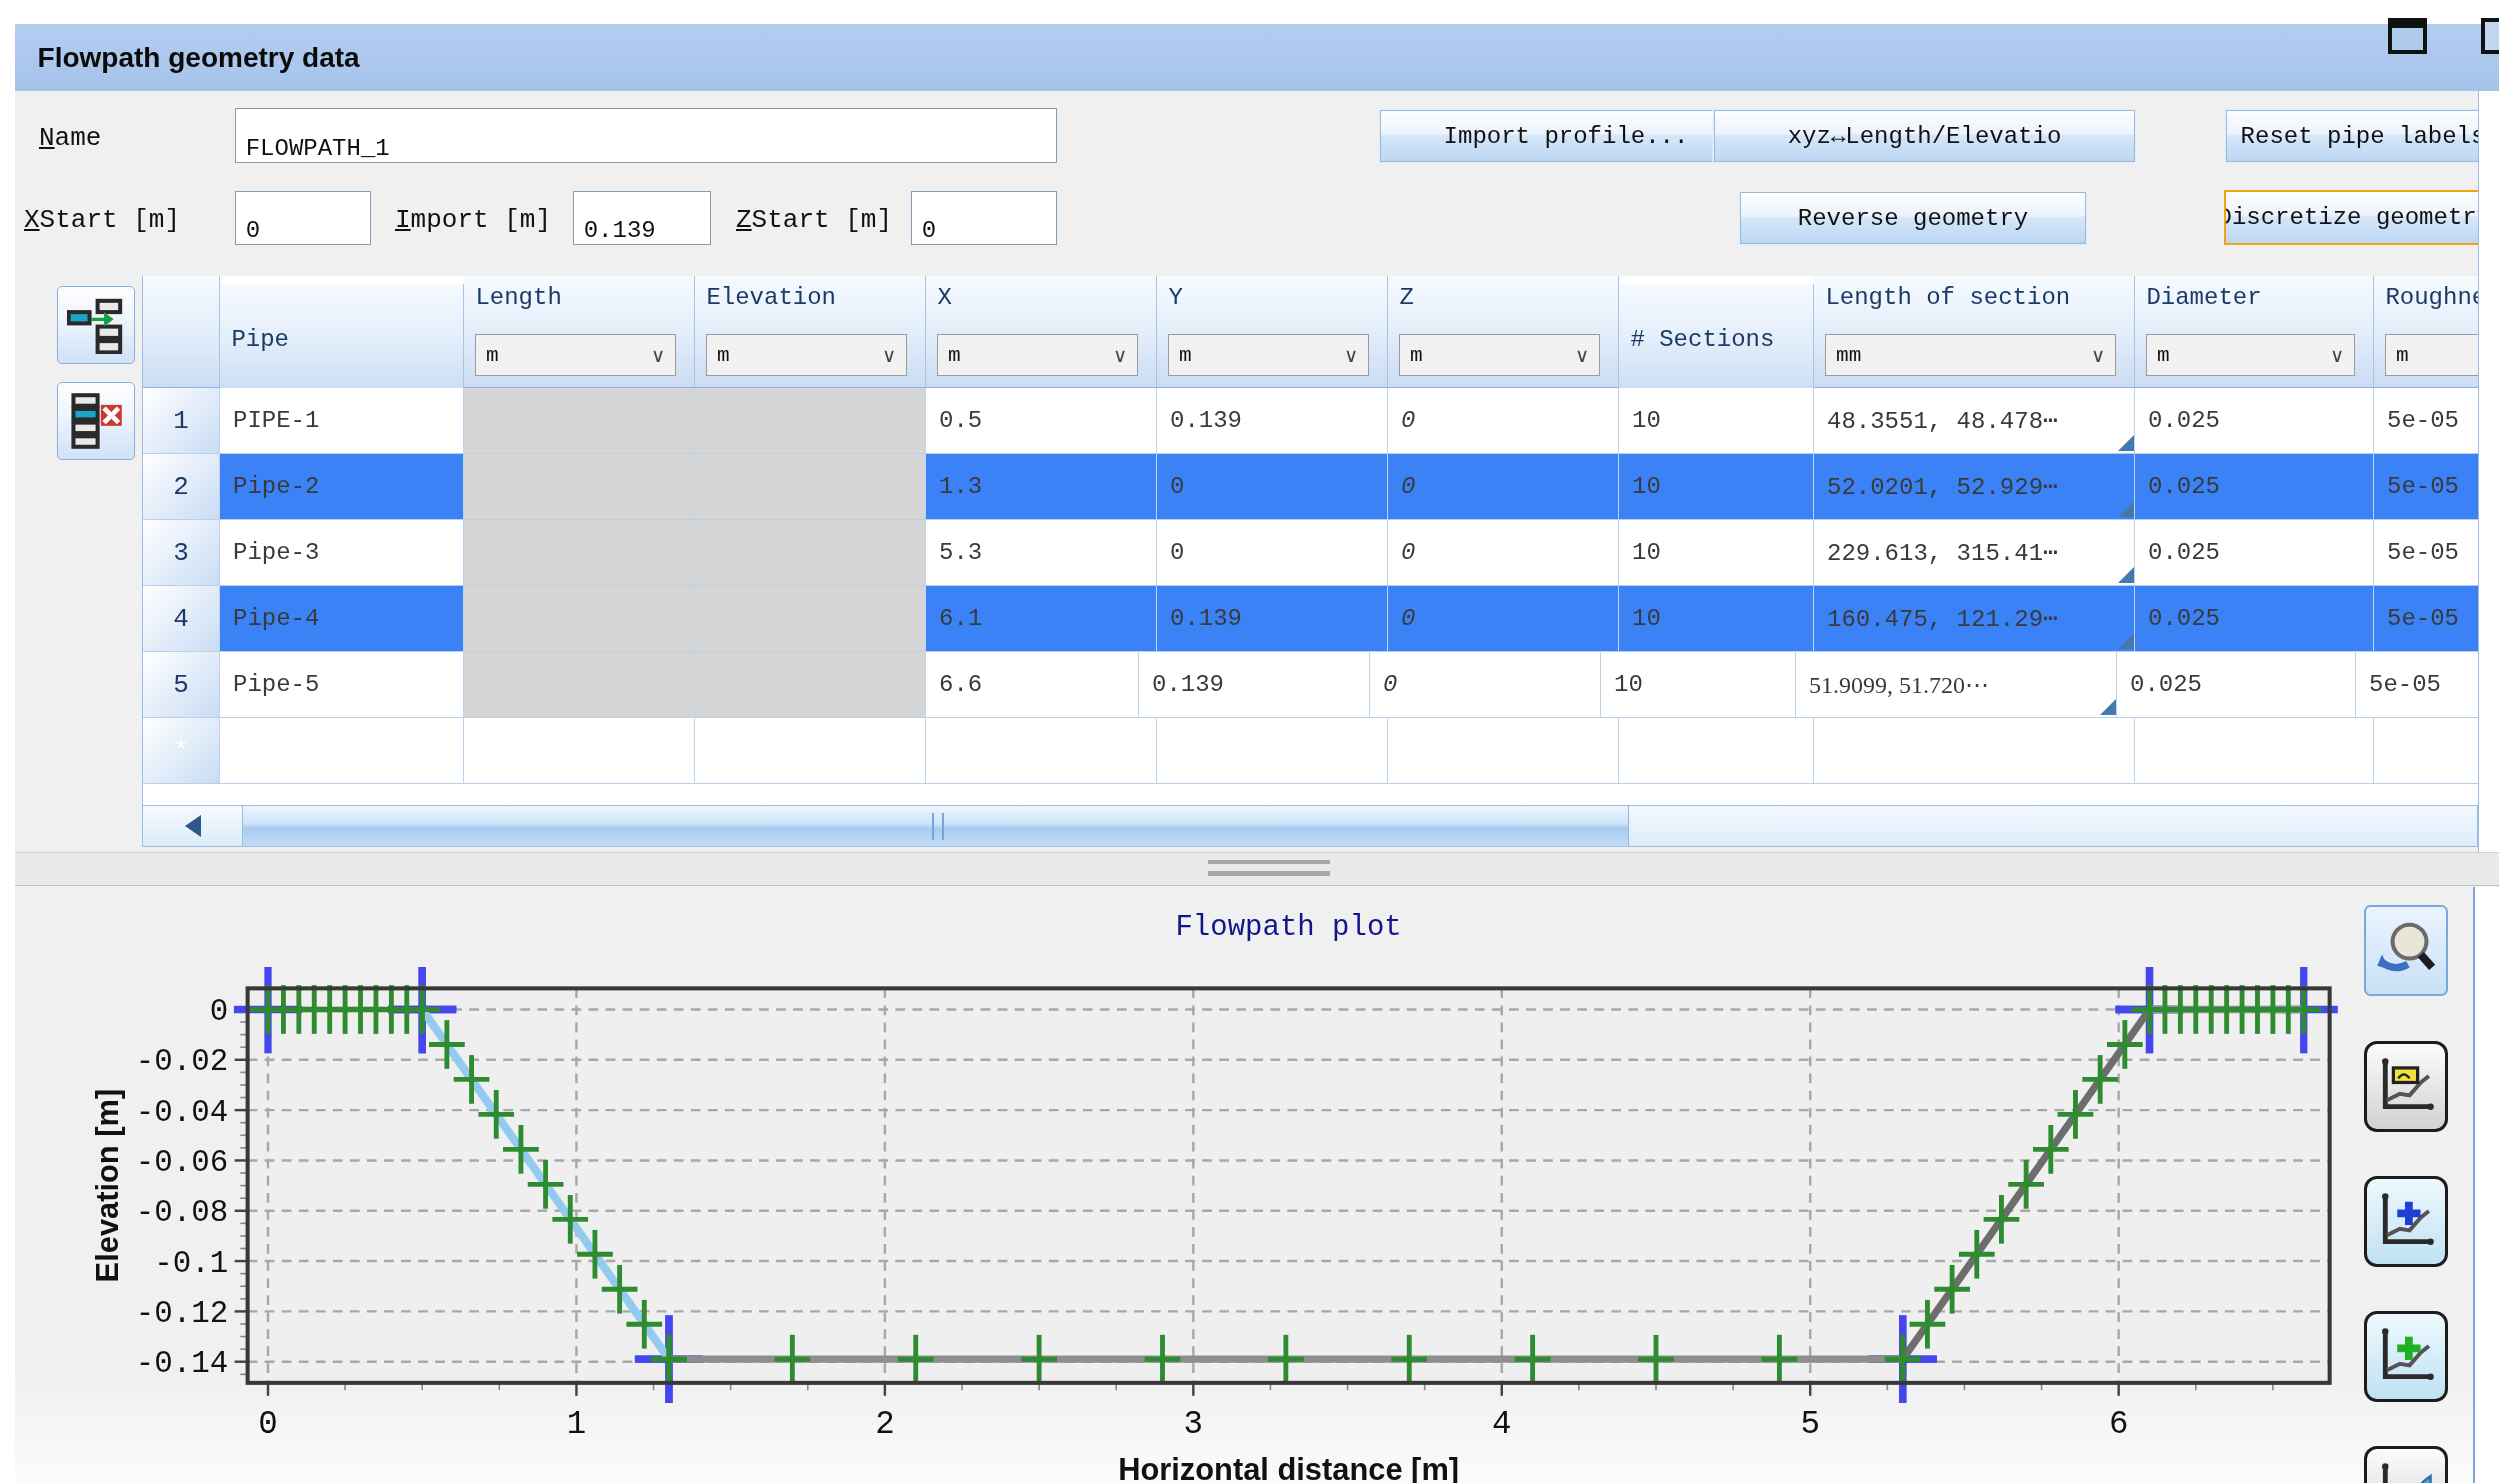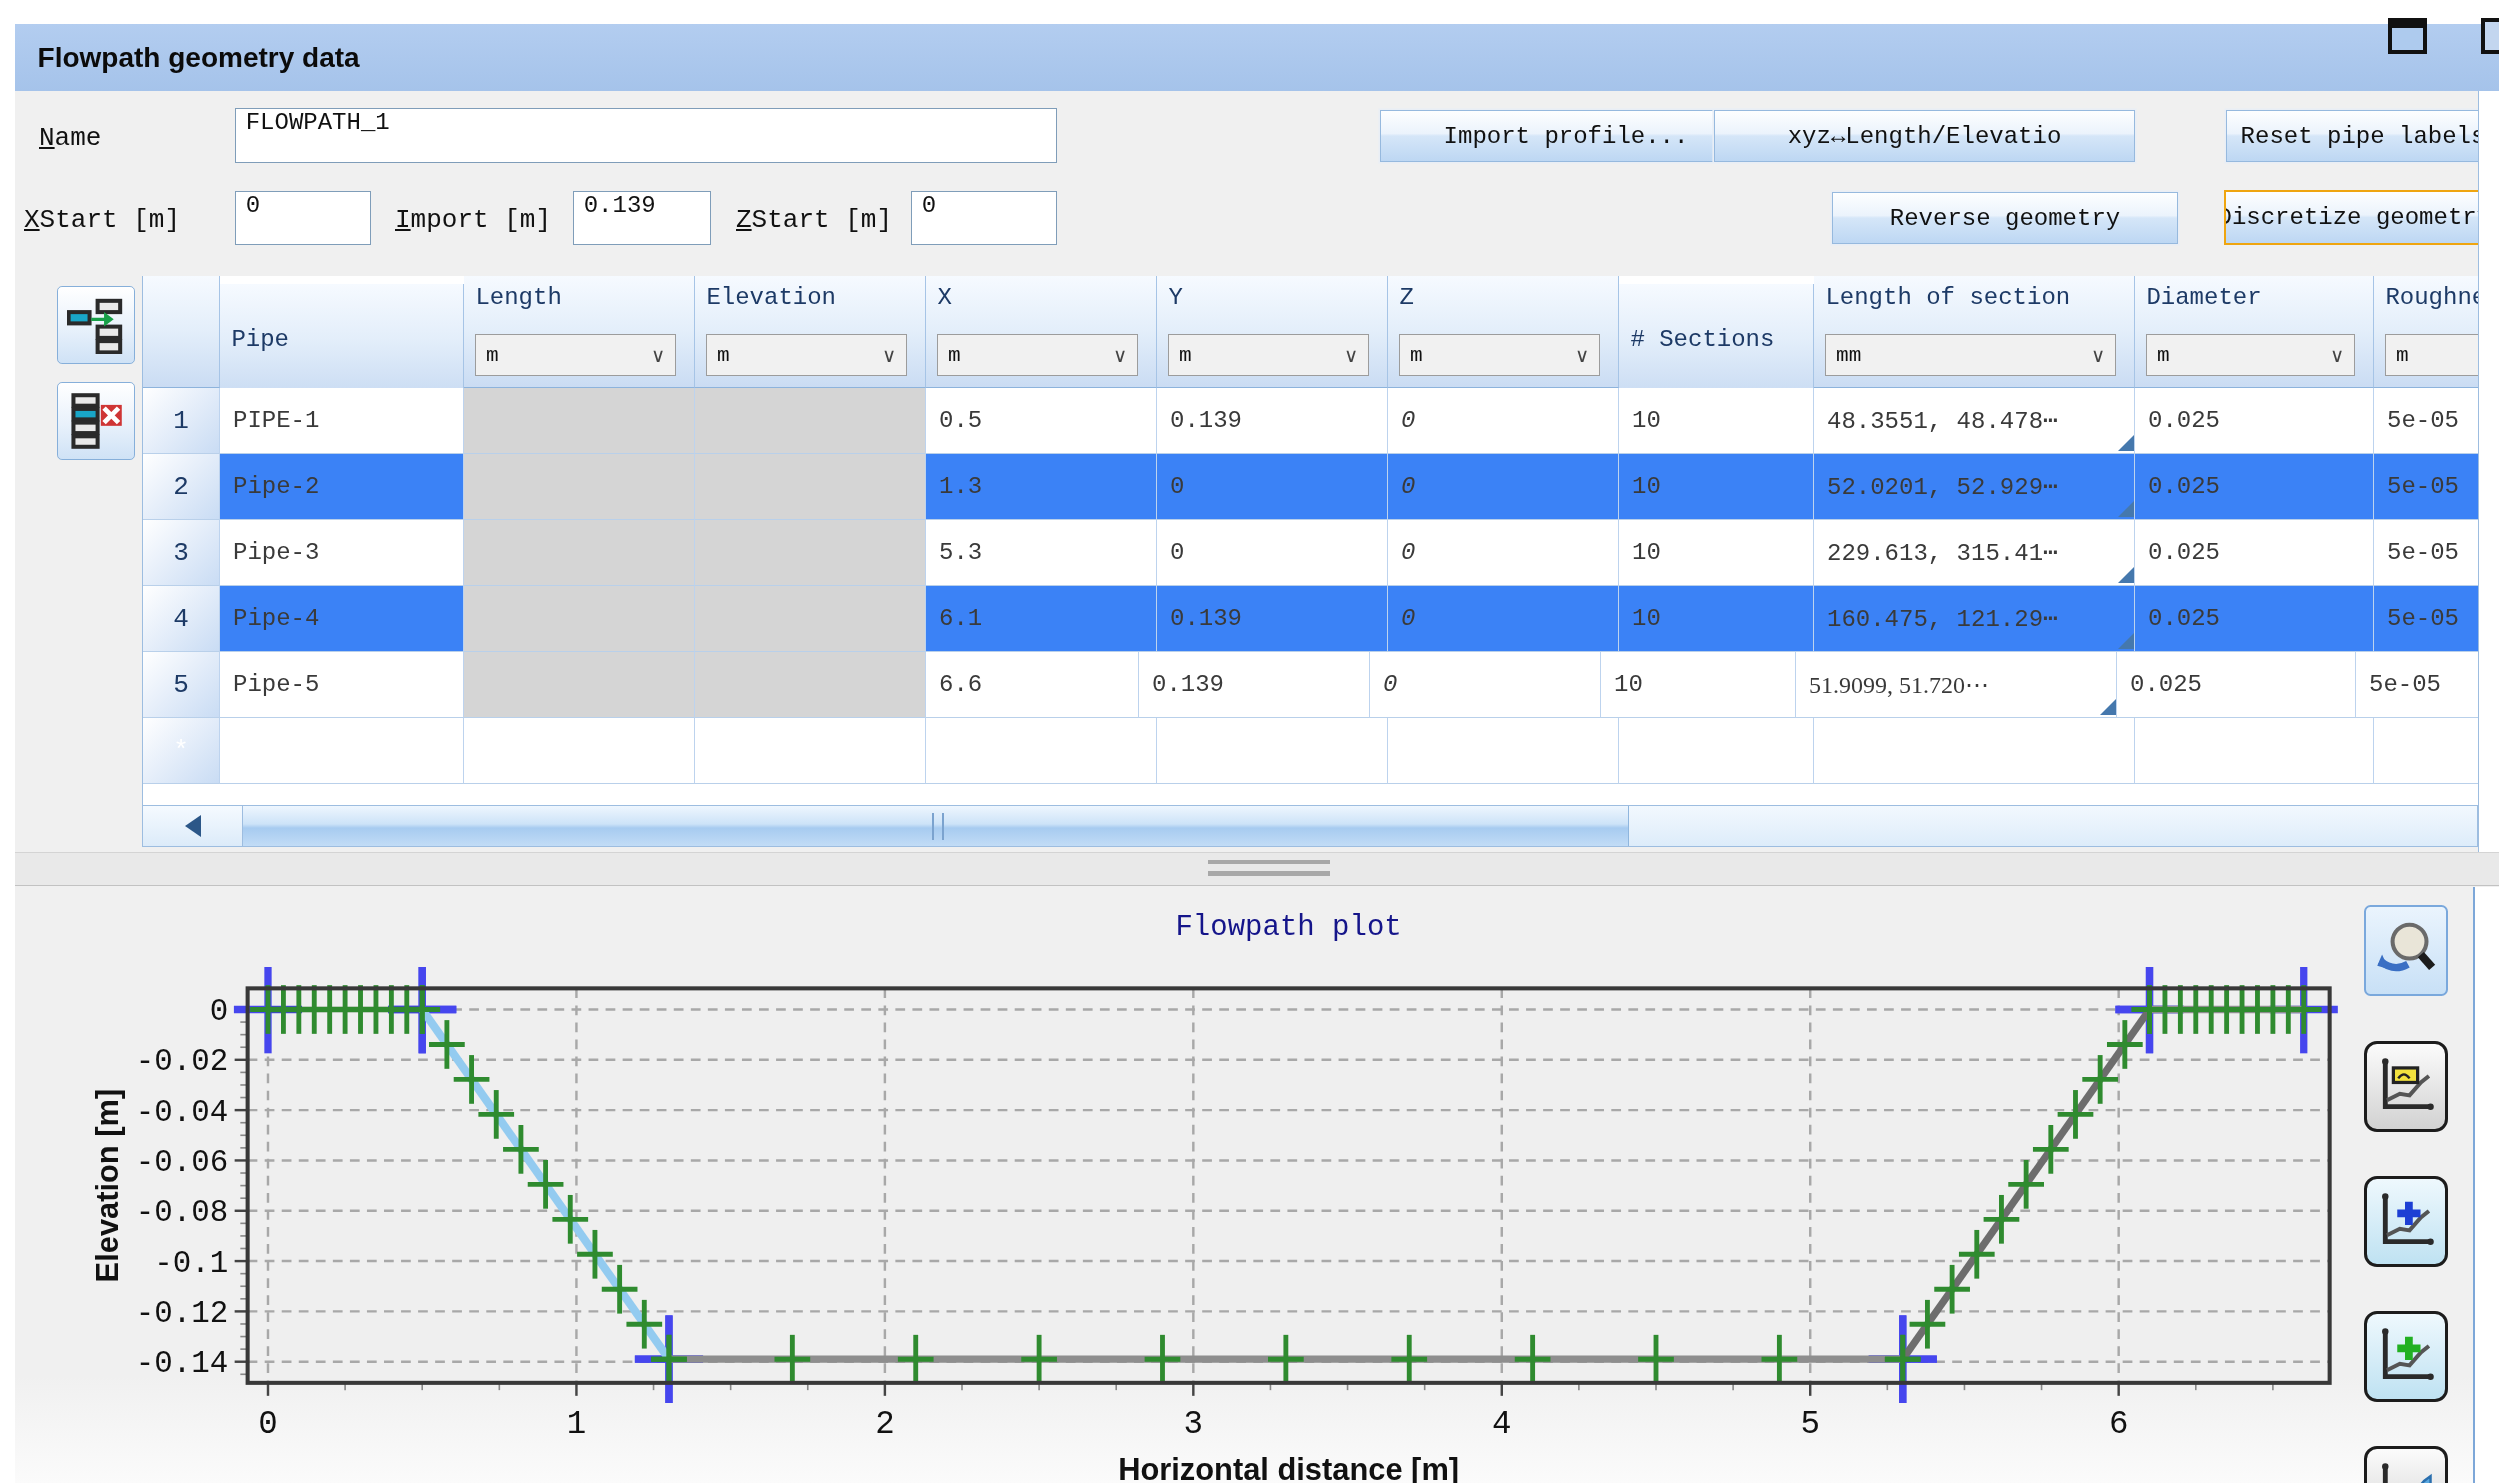--- a/index.html
+++ b/index.html
@@ -13,21 +13,21 @@
   .titlebar .title{font-family:"Liberation Sans",sans-serif;font-weight:bold;font-size:28px;color:#0b0b0b;}
   .winbtn{position:absolute;top:18px;width:39px;height:36px;box-sizing:border-box;}
   .maxbtn{right:73px;border:4px solid #111;border-top-width:10.6px;background:#aecbee;}
   .partialbtn{right:0px;width:19.5px;border:4px solid #111;border-right:none;background:#c3d6ef;}
   .client{left:14.6px;top:91px;right:0;bottom:0;background:#f0f0f0;}
 
   
   .flabel{font-size:26px;color:#111;}
   .flabel::first-letter{text-decoration:underline;}
   .tinput{background:#fff;border:1.6px solid #7f9db9;box-sizing:border-box;font-size:24px;
-          font-family:inherit;color:#111;padding:0 9.7px;display:flex;align-items:flex-start;}
+          font-family:inherit;color:#111;padding:0 9.7px;display:flex;align-items:flex-end;}
   .btn{background:linear-gradient(to bottom,#fdfeff 0%,#ebf3fc 45%,#d5e6f8 50%,#bdd7f3 100%);
        border:1.6px solid #96b9de;box-shadow:0 0 0 1.6px #e9eef5;box-sizing:border-box;
        display:flex;align-items:center;justify-content:center;font-size:24px;color:#111;
        font-family:inherit;white-space:nowrap;overflow:hidden;}
   .btn.focused{border:2.4px solid #efa510;box-shadow:none;}
 
   
   .gtool{width:78px;height:78px;background:linear-gradient(#ffffff,#e8f1fb 55%,#cfe2f6);
          border:1.6px solid #86afda;border-radius:4.9px;box-sizing:border-box;
          display:flex;align-items:center;justify-content:center;}
@@ -117,21 +117,21 @@
   <span>0</span>
 </div>
 <div class="abs flabel" style="left:395px;top:205px;">Import [m]</div>
 <div class="abs tinput" style="left:573px;top:191px;width:138px;height:54px;">
   <span>0.139</span>
 </div>
 <div class="abs flabel" style="left:736px;top:205px;">ZStart [m]</div>
 <div class="abs tinput" style="left:911px;top:191px;width:146px;height:54px;">
   <span>0</span>
 </div>
-<div class="abs btn" style="left:1832px;top:192px;width:346px;height:52px;">Reverse geometry</div>
+<div class="abs btn" style="left:1740px;top:192px;width:346px;height:52px;">Reverse geometry</div>
 <div class="abs btn focused" style="left:2224px;top:190px;width:275px;height:55px;">Discretize geometry.</div>
 
 <div class="abs gtool" style="left:57px;top:286px;">
   <svg width="58" height="58" viewBox="0 0 72 72">
     <rect x="38" y="6" width="28" height="14" fill="#e9e9e9" stroke="#2a2a2a" stroke-width="5"></rect>
     <rect x="38" y="38" width="28" height="14" fill="#e9e9e9" stroke="#2a2a2a" stroke-width="5"></rect>
     <rect x="38" y="56" width="28" height="14" fill="#e9e9e9" stroke="#2a2a2a" stroke-width="5"></rect>
     <rect x="2" y="20" width="26" height="14" fill="#19a6c8" stroke="#2a2a2a" stroke-width="5"></rect>
     <path d="M30 27 L46 27 L46 20 L58 29 L46 38 L46 31 L30 31 Z" fill="#18a048"></path>
   </svg>

